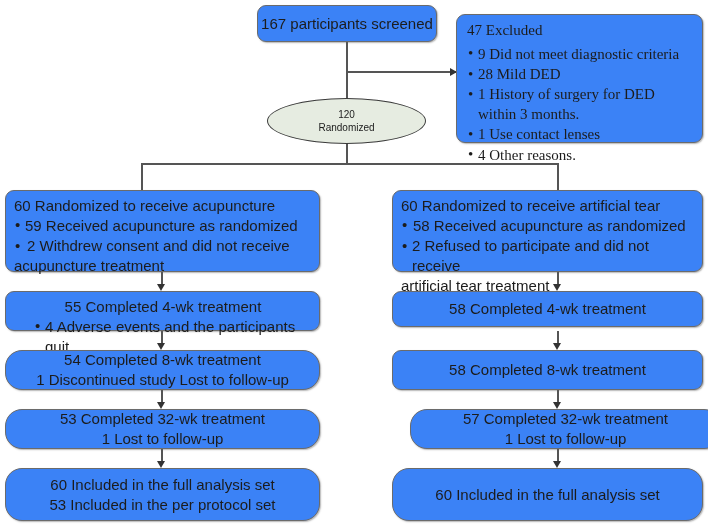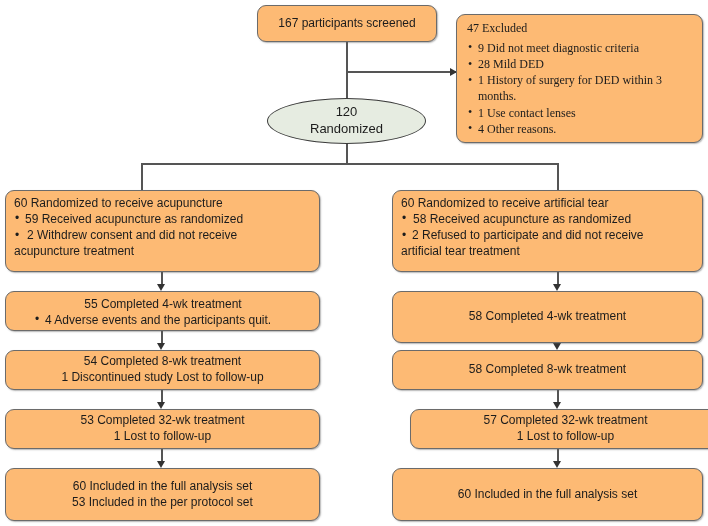--- a/index.html
+++ b/index.html
@@ -13,57 +13,58 @@
   #diagram {
     position: relative;
     width: 708px;
     height: 526px;
     background: #ffffff;
     overflow: hidden;
   }
   .node {
     position: absolute;
     box-sizing: border-box;
-    background: #fdba74;
+    background: #3b82f6;
     border: 1.4px solid #6b6b6b;
     border-radius: 9px;
     color: #1c1c1c;
-    font-size: 12px;
+    font-size: 15px;
     line-height: 1.32;
     box-shadow: 1px 1px 1.5px rgba(90,90,90,0.45);
   }
   .node.center {
     display: flex;
     align-items: center;
     justify-content: center;
     text-align: center;
   }
   .node.left-text {
     padding: 5px 7px 5px 8px;
     text-align: left;
   }
   .node.center-block {
     display: flex;
     flex-direction: column;
     align-items: center;
     justify-content: center;
     text-align: center;
+    border-radius: 17px;
   }
   .ellipse {
     position: absolute;
     box-sizing: border-box;
     background: #e6ece1;
     border: 1.4px solid #3b3b3b;
     border-radius: 50%;
     display: flex;
     flex-direction: column;
     align-items: center;
     justify-content: center;
     text-align: center;
-    font-size: 13px;
+    font-size: 10px;
     line-height: 1.3;
     color: #1c1c1c;
   }
   .line {
     position: absolute;
     background: #555555;
   }
   .vline { width: 1.6px; }
   .hline { height: 1.6px; }
   .arrow-down {
@@ -195,21 +196,21 @@
 
   <div class="node left-text" style="left:392px; top:190px; width:311px; height:82px;">
     <div>60 Randomized to receive artificial tear</div>
     <ul class="bullets">
       <li style="padding-left:12px;">58  Received acupuncture as randomized</li>
       <li>2 Refused to participate and did not receive</li>
     </ul>
     <div>artificial tear treatment</div>
   </div>
 
-  <div class="node center" style="left:392px; top:291px; width:311px; height:52px;justify-content:center;">
+  <div class="node center" style="left:392px; top:291px; width:311px; height:36px;justify-content:center;">
     <span>58 Completed 4-wk treatment</span>
   </div>
 
   <div class="node center" style="left:392px; top:350px; width:311px; height:40px;">
     <span>58 Completed 8-wk treatment</span>
   </div>
 
   <div class="node center-block" style="left:410px; top:409px; width:311px; height:40px;">
     <span class="tline">57 Completed 32-wk treatment</span>
     <span class="tline">1  Lost to follow-up</span>

